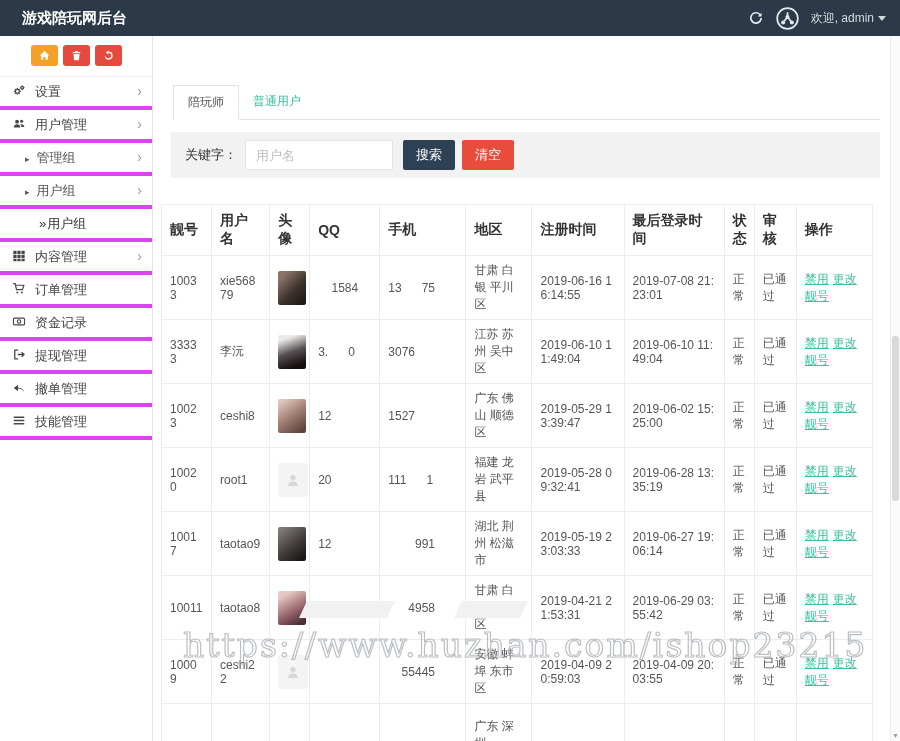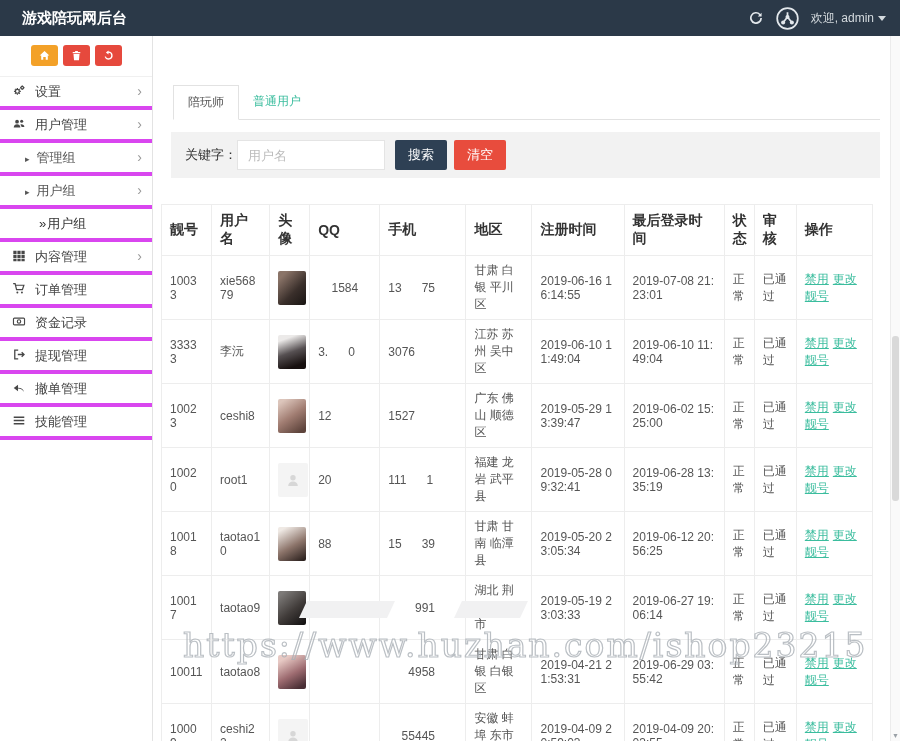--- a/index.html
+++ b/index.html
@@ -29,21 +29,21 @@
   .lvl3{padding-left:39px;color:#333;}
   .mi-prefix{margin-right:1px;color:#333;}
   .mi-arrow{position:absolute;right:10px;top:0;color:#999;font-size:14px;}
   
   .main{position:absolute;left:153px;top:36px;right:0;bottom:0;background:#fff;overflow:hidden;}
   .tabs{margin:16px 20px 0 20px;border-bottom:1px solid #e2e2e2;display:flex;}
   .tab{padding:8px 14px;font-size:12px;cursor:pointer;margin-top:33px;}
   .tab.active{border:1px solid #e2e2e2;border-bottom:1px solid #fff;margin-bottom:-1px;background:#fff;color:#555;}
   .tab.inactive{color:#3bbd9e;}
   .search-bar{margin:12px 20px 0 18px;background:#f2f2f2;padding:8px 14px;display:flex;align-items:center;}
-  .search-label{font-size:13px;color:#333;margin-right:0;white-space:nowrap;}
+  .search-label{font-size:13px;color:#333;margin-right:8px;white-space:nowrap;}
   .search-input{width:148px;height:30px;box-sizing:border-box;border:1px solid #e4e4e4;background:#fff;padding:0 10px;font-size:13px;color:#333;outline:none;}
   .search-input::placeholder{color:#bcbcbc;}
   .btn{height:30px;border:none;color:#fff;font-size:13px;padding:0 13px;cursor:pointer;border-radius:2px;font-family:Liberation Serif, serif;}
   .btn-search{margin-left:10px;background:#2e4054;}
   .btn-clear{margin-left:7px;background:#e84c3d;}
   
   table.users{margin:26px 18px 0 8px;border-collapse:collapse;table-layout:fixed;width:712px;font-size:12px;}
   .users th,.users td{border:1px solid #ededed;padding:6px 8px;text-align:left;vertical-align:middle;color:#555;word-break:break-all;}
   .users th{font-size:14px;font-weight:bold;color:#333;height:38px;}
   .users tbody tr{height:63px;}
@@ -253,35 +253,20 @@
           <td class="c-qq">20</td>
           <td class="c-phone">111      1</td>
           <td class="c-region">福建 龙岩 武平县</td>
           <td class="c-reg">2019-05-28 09:32:41</td>
           <td class="c-login">2019-06-28 13:35:19</td>
           <td class="c-status">正常</td>
           <td class="c-audit">已通过</td>
           <td class="c-actions"><a class="action-link">禁用</a><a class="action-link">更改靓号</a></td>
         </tr>
         <tr>
-          <td class="c-id">10018</td>
-          <td class="c-user">taotao10</td>
-          <td class="c-avatar">
-            <div class="avatar photo-f3"></div>
-          </td>
-          <td class="c-qq">88</td>
-          <td class="c-phone">15      39</td>
-          <td class="c-region">甘肃 甘南 临潭县</td>
-          <td class="c-reg">2019-05-20 23:05:34</td>
-          <td class="c-login">2019-06-12 20:56:25</td>
-          <td class="c-status">正常</td>
-          <td class="c-audit">已通过</td>
-          <td class="c-actions"><a class="action-link">禁用</a><a class="action-link">更改靓号</a></td>
-        </tr>
-        <tr>
           <td class="c-id">10017</td>
           <td class="c-user">taotao9</td>
           <td class="c-avatar">
             <div class="avatar photo-f4"></div>
           </td>
           <td class="c-qq">12</td>
           <td class="c-phone">        991</td>
           <td class="c-region">湖北 荆州 松滋市</td>
           <td class="c-reg">2019-05-19 23:03:33</td>
           <td class="c-login">2019-06-27 19:06:14</td>

